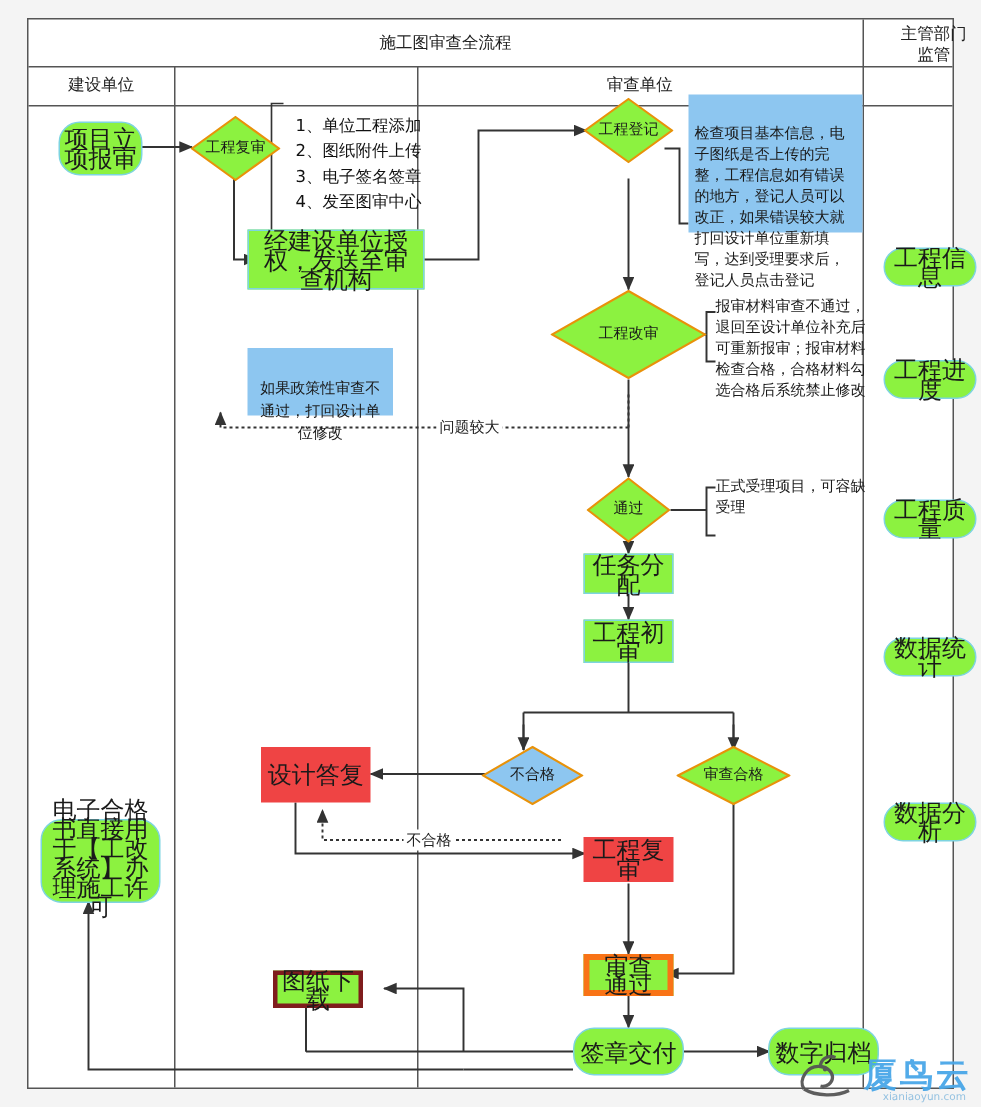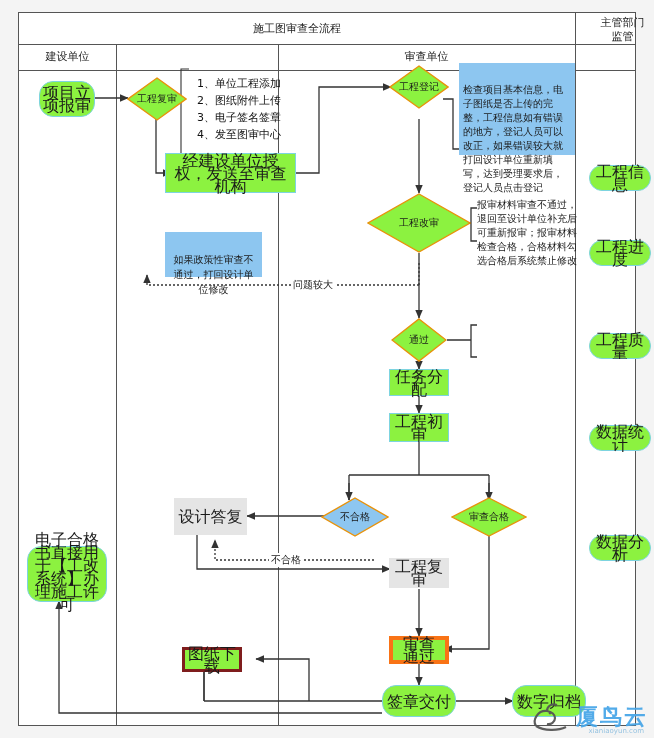--- a/index.html
+++ b/index.html
@@ -8,21 +8,21 @@
   #sheet{position:absolute;left:18px;top:12px;width:618px;height:714px;background:#fff;border:1px solid #555;box-sizing:border-box;}
   .vline{position:absolute;top:0;bottom:0;width:1px;background:#555;}
   .hline{position:absolute;left:0;right:0;height:1px;background:#555;}
   .hdr{position:absolute;text-align:center;font-size:11px;color:#222;line-height:14px;}
 
   
   .node{position:absolute;box-sizing:border-box;display:flex;align-items:center;justify-content:center;
         text-align:center;font-size:16px;line-height:13px;color:#1a1a1a;padding:2px 3px;}
   .green{background:#8cf240;border:1px solid #7dd4e0;}
   .rounded{border-radius:14px;}
-  .plain-blue{background:#e5e5e5;border:none;}
+  .plain-blue{background:#ef4444;border:none;}
   .note{position:absolute;font-size:10px;line-height:14px;color:#1a1a1a;text-align:left;}
   .note.bluebg{background:#8dc6f0;padding:20px 4px;box-sizing:border-box;}
   .list{position:absolute;font-size:11px;line-height:17px;color:#111;text-align:left;}
 
   
   .dia{position:absolute;}
   .dia svg{position:absolute;left:0;top:0;}
   .dia span{position:absolute;left:0;top:0;right:0;bottom:0;display:flex;align-items:center;
             justify-content:center;font-size:10px;color:#1a1a1a;text-align:center;line-height:12px;}
 
@@ -129,21 +129,21 @@
       <span>工程复审</span>
     </div>
 
     <div class="list" style="left:178px;top:62px;width:110px;">
       <div>1、单位工程添加</div>
       <div>2、图纸附件上传</div>
       <div>3、电子签名签章</div>
       <div>4、发至图审中心</div>
     </div>
 
-    <div class="node green" style="left:146px;top:140px;width:131px;height:40px;">
+    <div class="node green" style="left:146px;top:140px;width:118px;height:40px;">
       <span>经建设单位授权，发送至审查机构</span>
     </div>
 
     <div class="note bluebg" style="left:146px;top:219px;width:97px;height:45px;text-align:center;line-height:15px;">
       <span>如果政策性审查不通过，打回设计单位修改</span>
     </div>
 
     <div class="node plain-blue" style="left:155px;top:485px;width:73px;height:37px;">
       <span>设计答复</span>
     </div>
@@ -174,20 +174,23 @@
       <span>报审材料审查不通过，退回至设计单位补充后可重新报审；报审材料检查合格，合格材料勾选合格后系统禁止修改</span>
     </div>
 
     <div class="dia" style="left:372px;top:305px;width:56px;height:44px;">
       <svg width="56" height="44">
           <polygon points="28,1 55,22 28,43 1,22" fill="#8cf240" stroke="#e8920a" stroke-width="1.4"></polygon>
         </svg>
       <span>通过</span>
     </div>
 
+    <div class="note" style="left:458px;top:305px;width:100px;">
+      <span>正式受理项目，可容缺受理</span>
+    </div>
 
     <div class="node green" style="left:370px;top:356px;width:60px;height:27px;">
       <span>任务分配</span>
     </div>
 
     <div class="node green" style="left:370px;top:400px;width:60px;height:29px;">
       <span>工程初审</span>
     </div>
 
     <div class="dia" style="left:302px;top:484px;width:68px;height:40px;">

